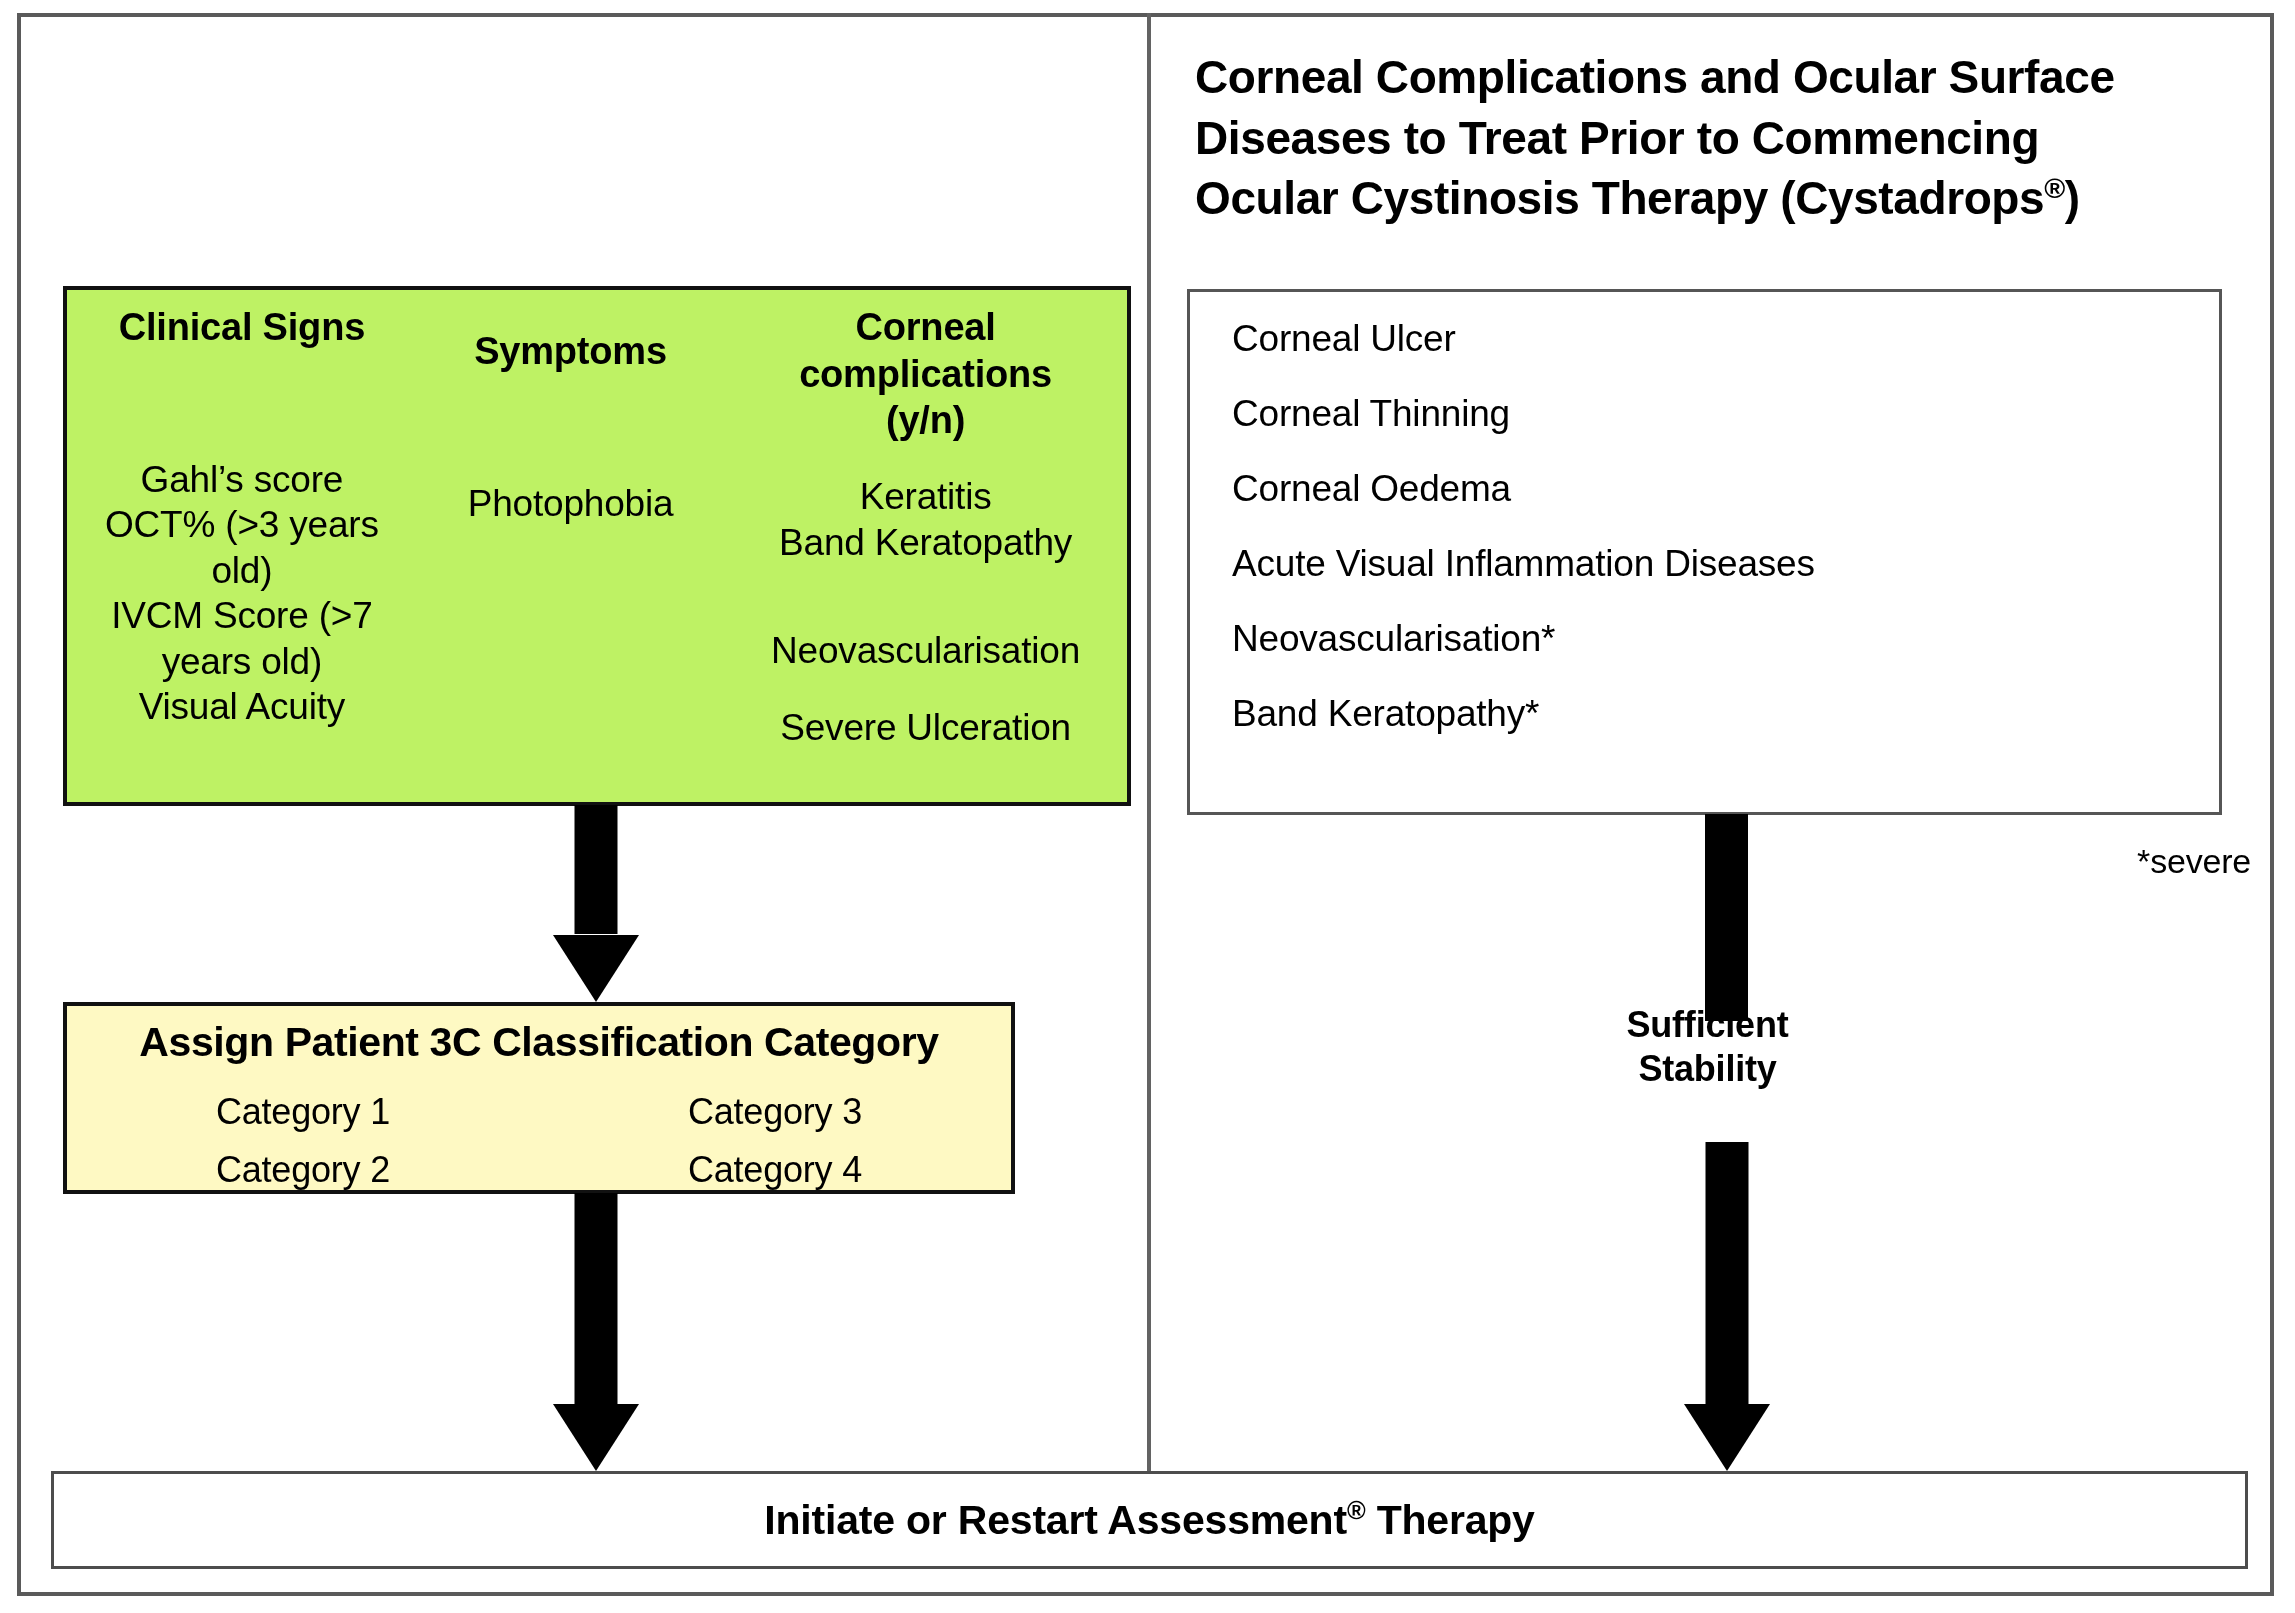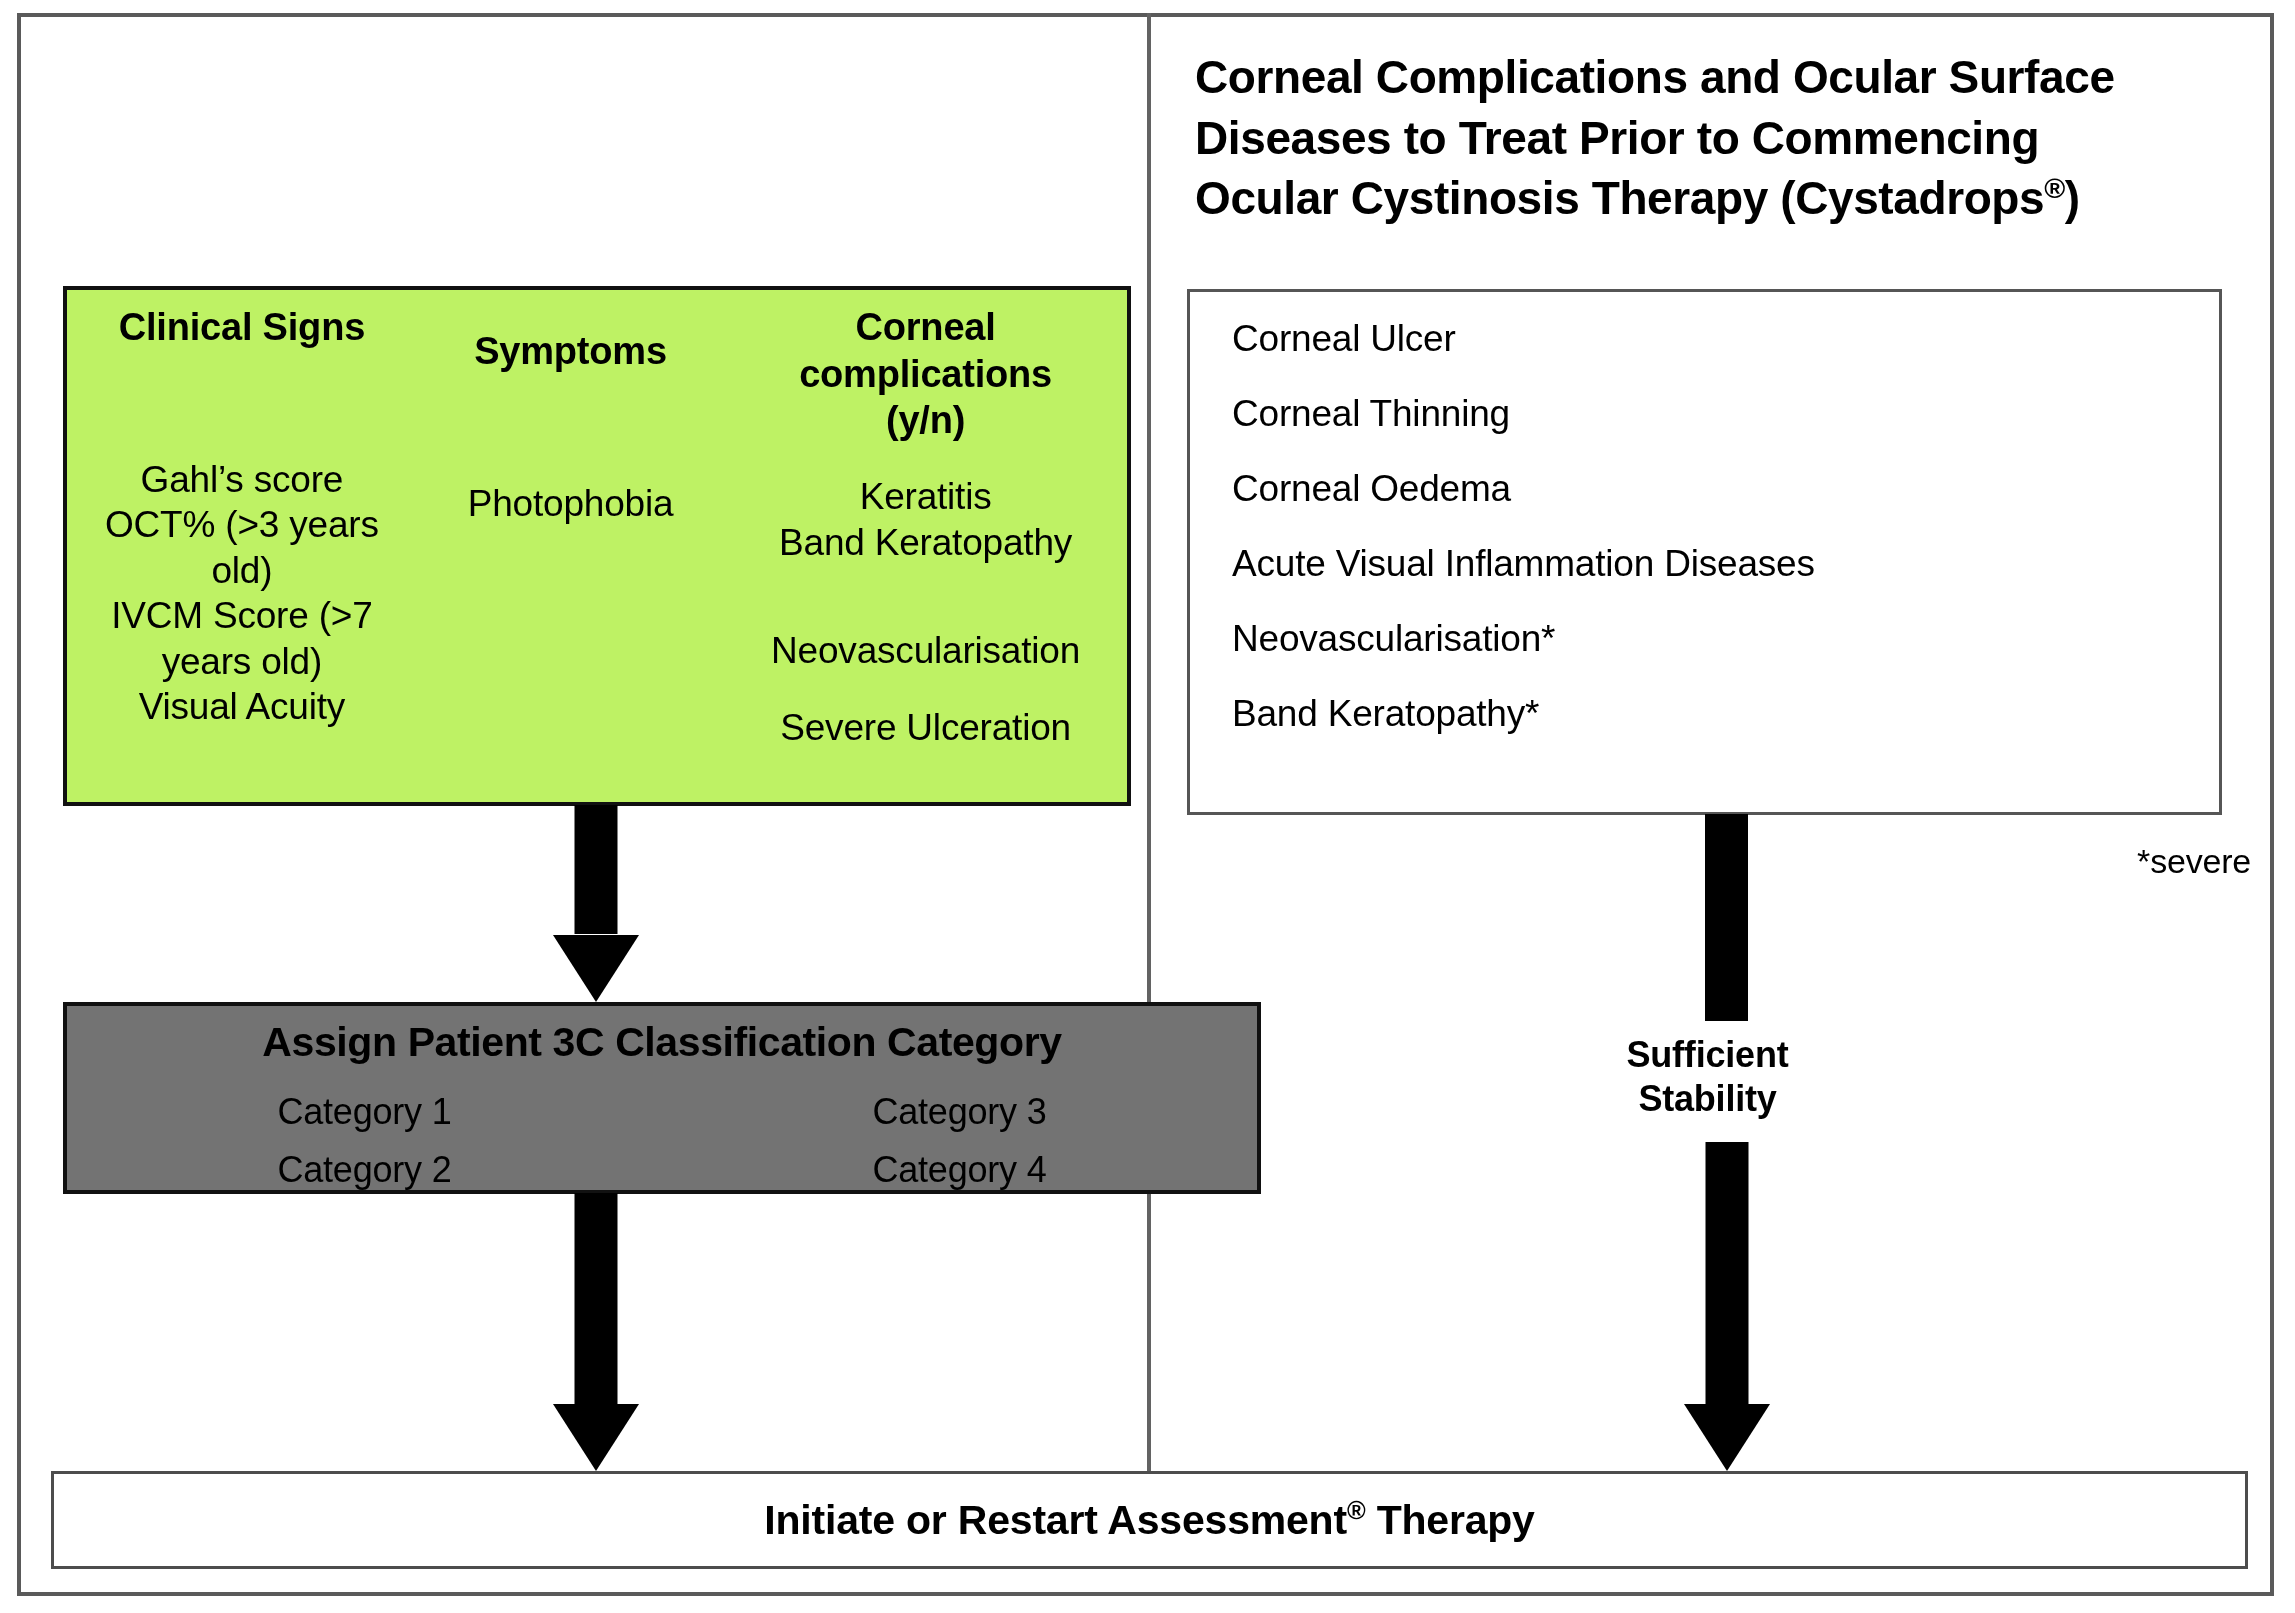--- a/index.html
+++ b/index.html
@@ -145,25 +145,25 @@
     font-size: 34px;
     text-align: right;
     letter-spacing: -0.2px;
   }
 
   
   .class-box {
     position: absolute;
     left: 63px;
     top: 1002px;
-    width: 1198px;
+    width: 952px;
     height: 192px;
     border: 4.8px solid #111111;
     box-sizing: border-box;
-    background: #737373;
+    background: #fef9c3;
   }
   .class-title {
     position: absolute;
     left: 0; right: 0;
     top: 13.2px;
     text-align: center;
     font-size: 41px;
     font-weight: bold;
     letter-spacing: -0.4px;
   }
@@ -247,21 +247,21 @@
   }
   
   #arrow-right-lower {
     left: 1683px; top: 1142px; width: 87px; height: 329px;
   }
   #arrow-right-lower .stem { width: 43px; height: 262px; }
 
   .stability-label {
     position: absolute;
     left: 1563px;
-    top: 1033px;
+    top: 1003px;
     width: 289px;
     text-align: center;
     font-size: 36px;
     font-weight: bold;
     line-height: 1.22;
     letter-spacing: -0.2px;
   }
   .stability-label span { display: block; }
 </style>
 </head>

